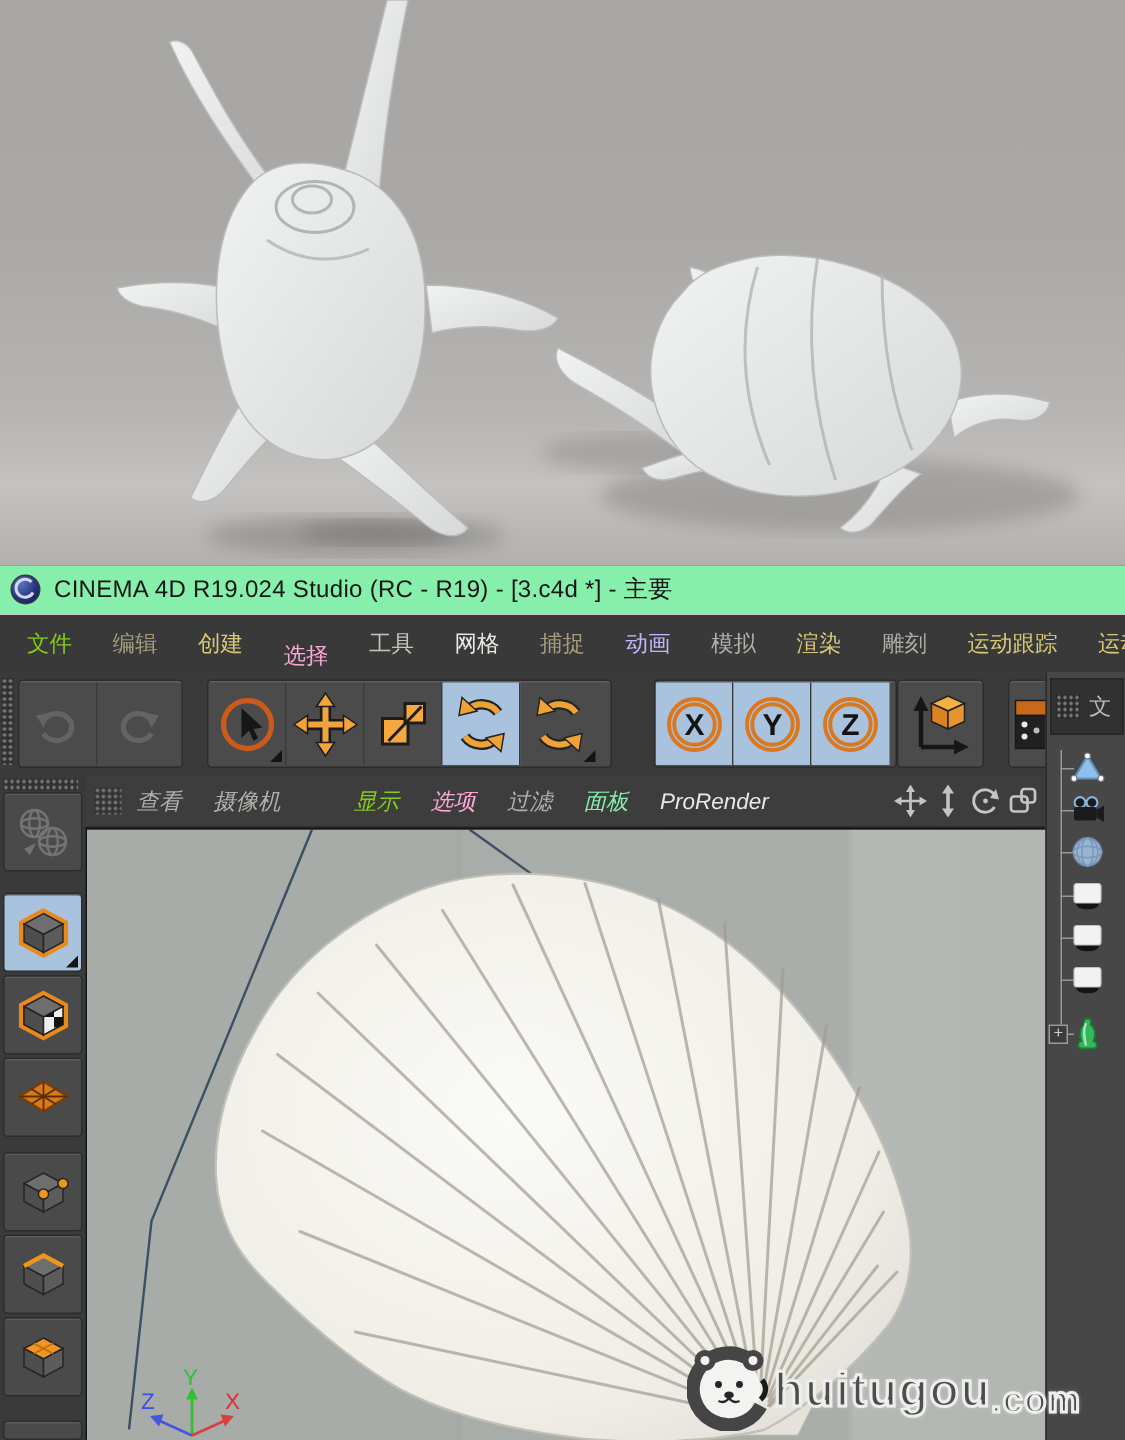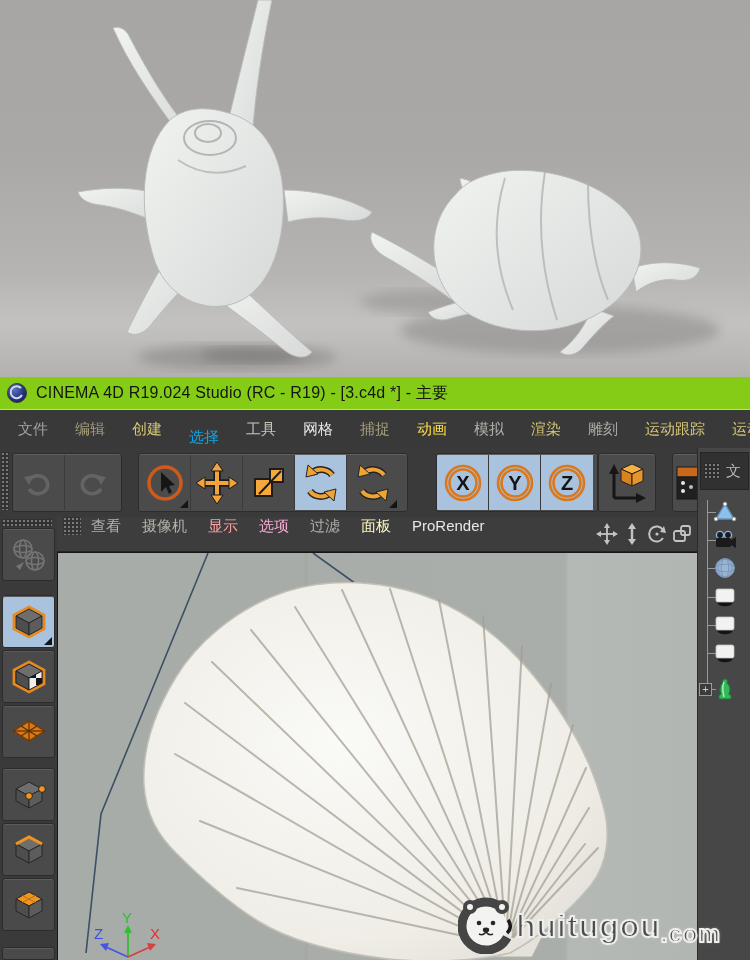--- a/index.html
+++ b/index.html
@@ -6,21 +6,21 @@
   .screen{position:relative;width:750px;height:960px;overflow:hidden;
     font-family:"Liberation Sans",sans-serif;background:#3a3a3a;}
   .abs{position:absolute;}
 
   
   .render{left:0;top:0;width:750px;height:377px;
     background:linear-gradient(180deg,#a7a6a4 0%,#a9a8a6 40%,#b6b4b2 72%,#c4c2c0 86%,#b3b1af 100%);}
   .render svg{display:block;}
 
   
-  .titlebar{left:0;top:377px;width:750px;height:33px;background:#84cc16;
+  .titlebar{left:0;top:377px;width:750px;height:33px;background:#86efac;
     border-bottom:1px solid #c9c9c9;display:flex;align-items:center;gap:8px;padding-left:6px;box-sizing:border-box;}
   .titlebar .t{font-size:16px;color:#151515;letter-spacing:.2px;}
 
   
   .menubar{left:0;top:410px;width:750px;height:38px;background:#393939;display:flex;align-items:center;
     gap:27px;padding-left:18px;box-sizing:border-box;white-space:nowrap;overflow:hidden;}
   .menubar span{font-size:15px;cursor:default;}
 
   
   .toolbar{left:0;top:448px;width:697px;height:69px;background:#3a3a3a;}
@@ -40,21 +40,21 @@
   .grip-h{position:absolute;left:2px;top:2px;width:50px;height:8px;background:
     radial-gradient(circle,#787878 1px,transparent 1.2px) 0 0/4px 4px #323232;}
   .sb-btn{position:absolute;left:2px;width:53px;height:53px;background:#4a4a4a;border:1px solid #2c2c2c;
     border-radius:3px;box-shadow:inset 0 1px 0 #5c5c5c;display:flex;align-items:center;justify-content:center;
     padding:0;cursor:pointer;}
   .sb-btn.active{background:#a9c3de;}
 
   
   .viewport{left:57px;top:517px;width:640px;height:443px;}
   .vp-menubar{position:absolute;left:0;top:0;width:640px;height:35px;background:#3d3d3d;
-    display:flex;box-sizing:border-box;padding-left:6px;border-bottom:1px solid #232323;}
+    display:flex;align-items:center;box-sizing:border-box;padding-left:6px;border-bottom:1px solid #232323;font-style:italic;}
   .vp-grip{width:18px;height:18px;background:
     radial-gradient(circle,#7a7a7a 1px,transparent 1.2px) 0 0/4px 4px #333;margin-right:10px;}
   .vp-menubar span{font-size:15px;margin-right:21px;cursor:default;}
   .vp-icons{margin-left:auto;display:flex;align-items:center;gap:3px;padding-right:4px;}
   .vp-canvas{position:absolute;left:0;top:35px;width:640px;height:408px;overflow:hidden;
     border-top:1px solid #161616;border-left:1px solid #161616;box-sizing:border-box;
     background:linear-gradient(90deg,#a8aca8 0%,#a8aca8 38.5%,#a3a7a3 38.8%,#a9ada9 39.2%,#aaaeaa 79.3%,#b5b9b5 80%,#b2b6b2 100%);}
   #shell-ridges line{stroke:#a29c90;stroke-width:2;opacity:.7;stroke-linecap:round;}
 
   
@@ -143,28 +143,28 @@
             <stop offset="1" stop-color="#101a4a"></stop>
       </radialGradient>
         </defs>
       <circle cx="11" cy="11" r="9.5" fill="url(#c4d)" stroke="#3a3a3a" stroke-width="1"></circle>
       <path d="M15,6 A6,6 0 1 0 16,13" fill="none" stroke="#cfd8ee" stroke-width="2"></path>
     </svg>
     <span class="t">CINEMA 4D R19.024 Studio (RC - R19) - [3.c4d *] - 主要</span>
   </div>
 
   <div class="abs menubar">
-    <span style="color: #a3a3a3;">文件</span>
+    <span style="color: #84cc16;">文件</span>
     <span style="color: rgb(163, 155, 124);">编辑</span>
     <span style="color: rgb(217, 201, 119);">创建</span>
-    <span style="color: #0ea5e9; margin-top: 16px;">选择</span>
+    <span style="color: #f9a8d4; margin-top: 16px;">选择</span>
     <span style="color: rgb(194, 198, 184);">工具</span>
     <span style="color: rgb(232, 232, 228);">网格</span>
     <span style="color: rgb(163, 155, 124);">捕捉</span>
-    <span style="color: #fde047;">动画</span>
+    <span style="color: #c4b5fd;">动画</span>
     <span style="color: rgb(176, 176, 170);">模拟</span>
     <span style="color: rgb(217, 201, 119);">渲染</span>
     <span style="color: rgb(176, 176, 170);">雕刻</span>
     <span style="color: rgb(217, 201, 119); text-align: center;">运动跟踪</span>
     <span style="color: rgb(217, 201, 119);">运动图形</span>
   </div>
 
   <div class="abs toolbar">
     <div class="grip-v"></div>
 
@@ -398,24 +398,24 @@
     </button>
 
     <button class="sb-btn" style="top:430px;height:13px;"></button>
   </div>
 
   <div class="abs viewport">
     <div class="vp-menubar">
       <div class="vp-grip"></div>
       <span style="color: rgb(176, 176, 170);">查看</span>
       <span style="color: rgb(176, 176, 170);">摄像机</span>
-      <span style="color: #fca5a5;">显示</span>
+      <span style="color: #84cc16; margin-left: 28px;">显示</span>
       <span style="color: #f9a8d4;">选项</span>
       <span style="color: rgb(176, 176, 170);">过滤</span>
-      <span style="color: #fef9c3;">面板</span>
+      <span style="color: #86efac;">面板</span>
       <span style="color: rgb(232, 232, 228);">ProRender</span>
       <div class="vp-icons">
         <svg width="22" height="22" viewBox="0 0 22 22">
           <g stroke="#c4c4c4" stroke-width="1.8">
               <line x1="11" y1="3" x2="11" y2="19"></line>
               <line x1="3" y1="11" x2="19" y2="11"></line>
             </g>
           <g fill="#c4c4c4">
               <polygon points="11,0 8,5 14,5"></polygon>
               <polygon points="11,22 8,17 14,17"></polygon>

